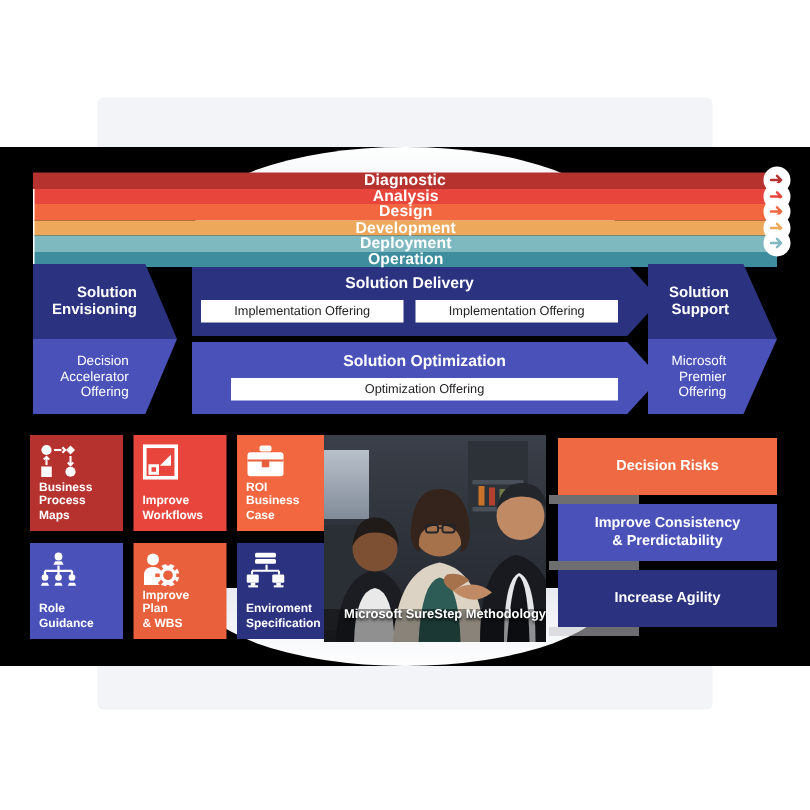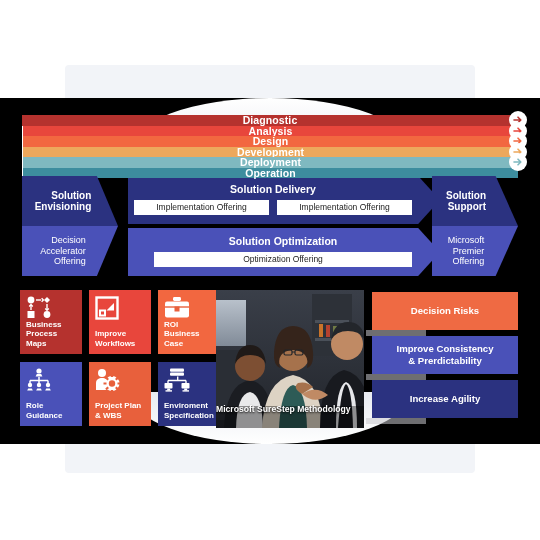--- a/index.html
+++ b/index.html
@@ -109,21 +109,21 @@
   .tile .ticon{height:26px;display:flex;align-items:flex-start;}
   .tile .tlabel{font-size:8px;font-weight:bold;line-height:1.18;}
 
   .photo{
     position:absolute;left:216px;top:290px;width:148px;height:138px;
     z-index:6;overflow:hidden;background:#23262c;
   }
   .photo .scene{position:absolute;inset:0;}
   .photo .cap{
     position:absolute;left:0;right:0;bottom:14px;
-    color:#ffffff;font-size:8.6px;font-weight:bold;text-align:left;
+    color:#ffffff;font-size:8.6px;font-weight:bold;text-align:right;
     text-shadow:0 1px 2px rgba(0,0,0,.9);
   }
 
   .benefits{position:absolute;left:372px;top:292px;width:146px;z-index:6;}
   .benefit{
     width:100%;box-sizing:border-box;color:#ffffff;font-weight:bold;
     font-size:9.6px;text-align:center;line-height:1.25;
     display:flex;align-items:center;justify-content:center;
     height:38px;margin-bottom:6px;position:relative;
   }
@@ -296,21 +296,21 @@
           <svg width="26" height="24" viewBox="0 0 26 24" fill="#fff">
             <circle cx="7" cy="5" r="4"></circle>
             <path d="M1 22V15c0-3.4 2.7-5 6-5s6 1.6 6 5v7z"></path>
             <circle cx="17" cy="15.5" r="7.5"></circle>
             <circle cx="17" cy="15.5" r="3.2" fill="#e8603c"></circle>
             <g stroke="#e8603c" stroke-width="2.2">
               <path d="M17 6v3M17 22v3M8.5 15.5h3M22.5 15.5h3M11 9.5l2.2 2.2M20.8 19.3l2.2 2.2M23 9.5l-2.2 2.2M13.2 19.3L11 21.5"></path>
             </g>
           </svg>
         </div>
-        <div class="tlabel"><span>Project Plan</span><br><span>&amp; WBS</span></div>
+        <div class="tlabel"><span>Improve Plan</span><br><span>&amp; WBS</span></div>
       </div>
       <div class="tile" style="background: rgb(43, 50, 128); left: 138px; top: 72px;">
         <div class="ticon">
           <svg width="26" height="24" viewBox="0 0 26 24" fill="#fff">
             <rect x="6" y="0.5" width="14" height="3.2" rx="1"></rect>
             <rect x="6" y="4.6" width="14" height="3.2" rx="1"></rect>
             <rect x="13" y="8.5" width="1.4" height="4"></rect>
             <path d="M4 12.5h18M4 12.5v2.5M22 12.5v2.5" stroke="#fff" stroke-width="1.4" fill="none"></path>
             <rect x="0.5" y="15" width="8" height="5.5" rx="0.8"></rect>
             <path d="M3.2 20.5h3v2h-3z"></path>

